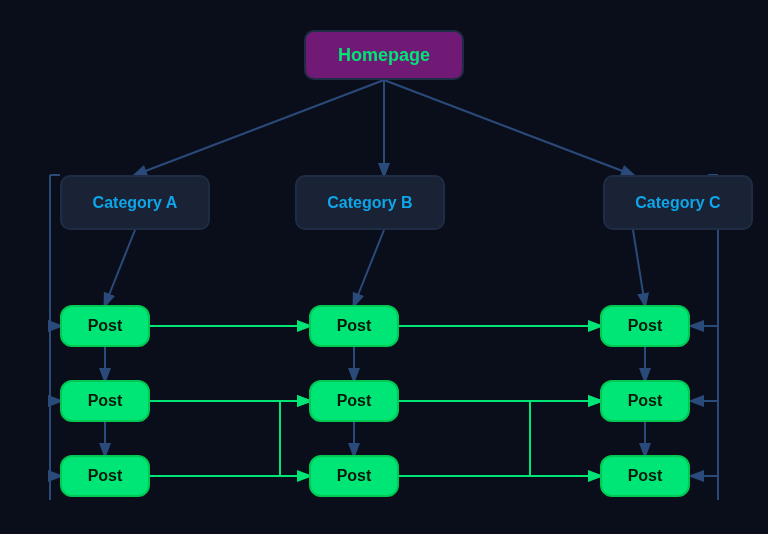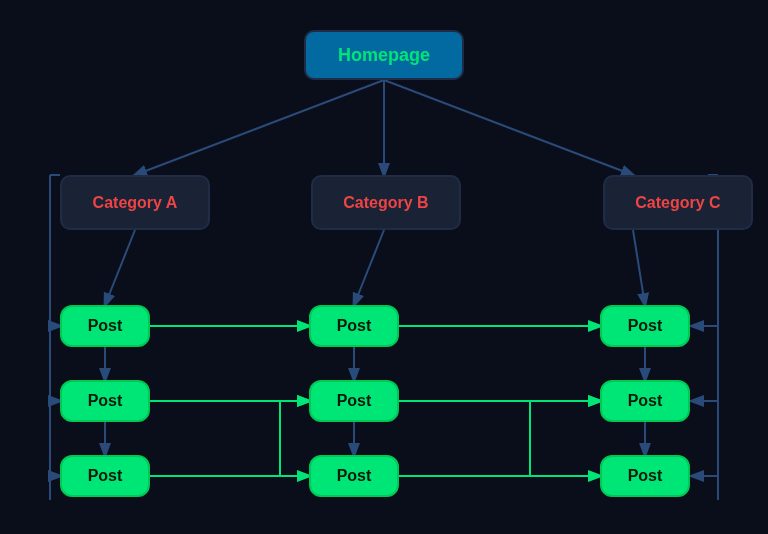--- a/index.html
+++ b/index.html
@@ -32,46 +32,46 @@
       position: absolute;
       border-radius: 10px;
       display: flex;
       align-items: center;
       justify-content: center;
       font-weight: bold;
       text-align: center;
     }
 
     .node-homepage {
-      background-color: #0369a1;
+      background-color: #701a75;
       color: #00e676;
       border: 2px solid #1e2d45;
       width: 160px;
       height: 50px;
       font-size: 18px;
       left: 304px;
       top: 30px;
     }
 
     .node-category {
       background-color: #1a2235;
-      color: #ef4444;
+      color: #0ea5e9;
       border: 2px solid #1e2d45;
       width: 150px;
       height: 55px;
       font-size: 16px;
     }
 
     .node-cat-a {
       left: 60px;
       top: 175px;
     }
 
     .node-cat-b {
-      left: 311px;
+      left: 295px;
       top: 175px;
     }
 
     .node-cat-c {
       left: 558px;
       top: 175px;
       margin-left: 45px;
     }
 
     .node-post {

